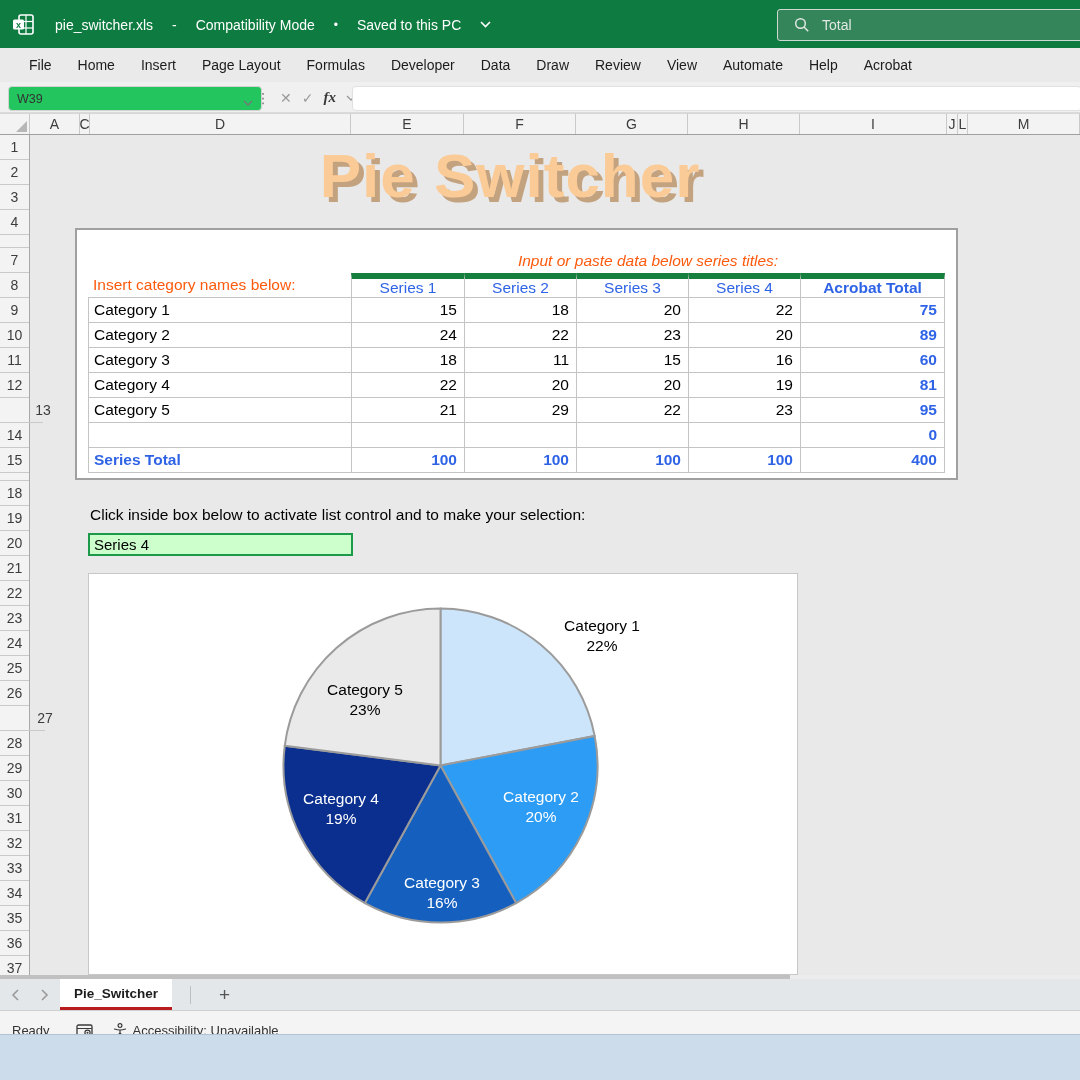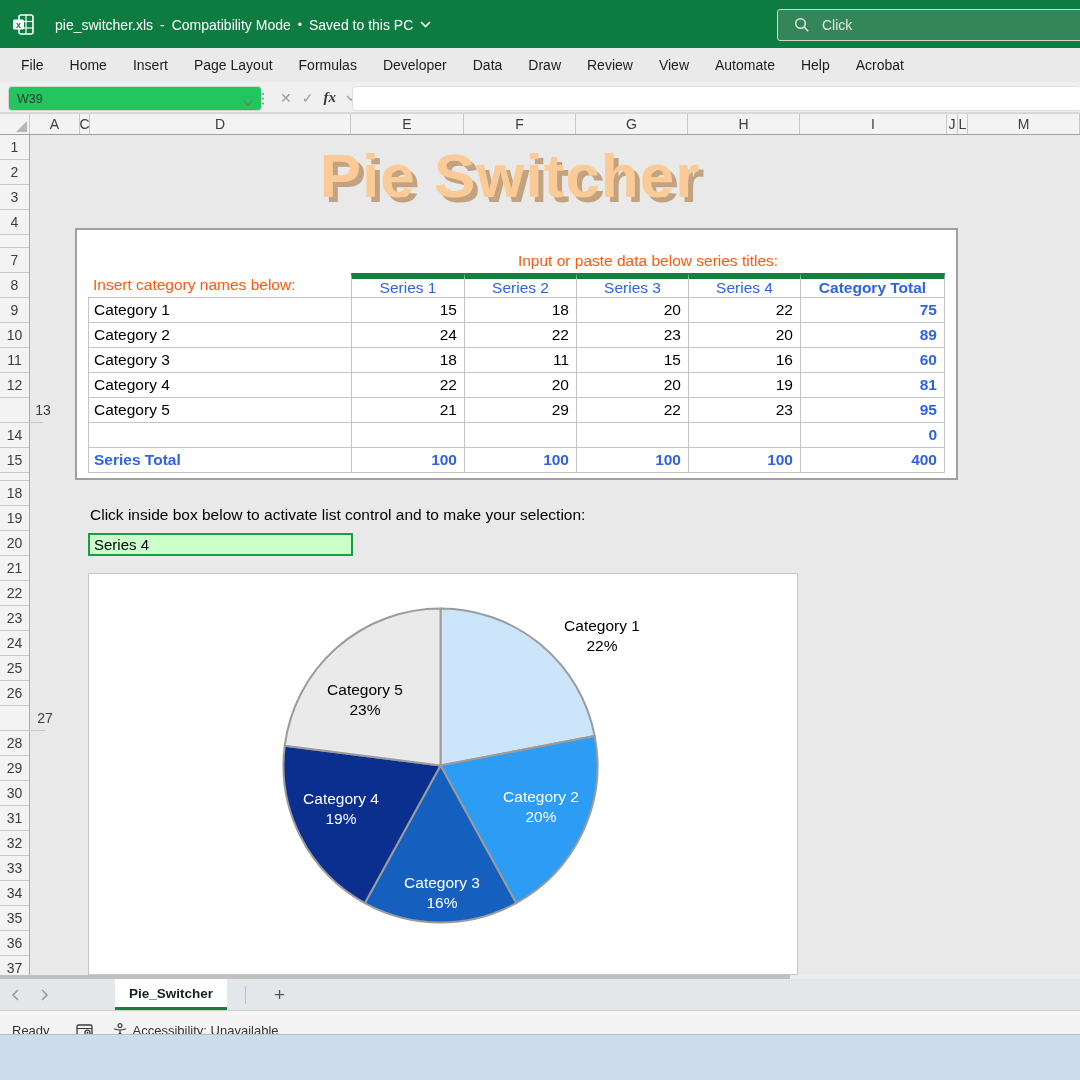--- a/index.html
+++ b/index.html
@@ -4,29 +4,29 @@
 <style>
   html,body{margin:0;padding:0;}
   body{width:1080px;height:1080px;position:relative;overflow:hidden;
        font-family:"Liberation Sans",sans-serif;background:#e9e9e9;}
   .abs{position:absolute;box-sizing:border-box;}
 
   
   .titlebar{left:0;top:0;width:1080px;height:48px;background:#0E7C41;display:flex;align-items:center;}
   .xl-icon{position:absolute;left:13px;top:14px;width:22px;height:21px;}
   .doc-title{position:absolute;left:55px;top:0;height:49px;display:flex;align-items:center;
-             color:#fff;font-size:14px;white-space:nowrap;gap:7px;}
+             color:#fff;font-size:14px;white-space:nowrap;gap:19px;}
   .doc-title .dot{font-size:12px;}
   .searchbox{position:absolute;left:777px;top:9px;width:303px;height:30px;background:#35855a;
              border:1px solid #cdd9d1;border-radius:3px;display:flex;align-items:center;
              color:#dfe8e2;font-size:14px;gap:12px;padding-left:16px;}
 
   
   .menubar{left:0;top:48px;width:1080px;height:34px;background:#eaeaea;display:flex;
-           align-items:center;padding-left:8px;}
+           align-items:center;padding-left:16px;}
   .menu-tab{padding:0 13px;height:100%;display:flex;align-items:center;font-size:14px;color:#1c1c1c;}
 
   
   .formularow{left:0;top:82px;width:1080px;height:31px;background:#f0f0f0;
               border-bottom:1px solid #dadada;}
   .namebox{position:absolute;left:8px;top:4px;width:244px;height:23px;background:#22c55e;
            border:1px solid #d2d2d2;border-radius:4px;display:flex;align-items:center;
            font-size:12.5px;color:#333;padding-left:8px;}
   .namebox .chev{position:absolute;right:8px;top:8px;}
   .fbtns{position:absolute;left:256px;top:0;height:31px;display:flex;align-items:center;gap:10px;
@@ -80,23 +80,23 @@
            font-size:15px;color:#000;}
 
   
   .chartbox{left:88px;top:438px;width:710px;height:402px;background:#fff;border:1px solid #c7c7c7;}
 
   
   .hscroll{left:0;top:975px;width:1080px;height:4px;background:#ececec;}
   .hscroll .thumb{position:absolute;left:0;top:0;width:790px;height:4px;background:#c0c0c0;}
   .tabbar{left:0;top:979px;width:1080px;height:31px;background:#e4e7ea;display:flex;align-items:center;}
   .navchev{width:30px;display:flex;justify-content:center;align-items:center;}
-  .sheettab{margin-left:55px;height:31px;background:#fff;display:flex;align-items:center;
+  .sheettab{height:31px;background:#fff;display:flex;align-items:center;
             justify-content:center;padding:0 14px;font-size:13.5px;font-weight:bold;color:#1d1d1d;
-            border-bottom:3px solid #15803d;box-sizing:border-box;}
+            border-bottom:3px solid #b91c1c;box-sizing:border-box;}
   .tabdiv{width:1px;height:18px;background:#bfbfbf;margin-left:18px;}
   .addsheet{margin-left:28px;font-size:19px;color:#555;}
   .statusbar{left:0;top:1010px;width:1080px;height:40px;background:#f4f4f4;border-top:1px solid #cfcfcf;
              display:flex;align-items:center;font-size:13px;color:#333;}
   .statusbar .ready{margin-left:12px;}
   .sb-icon{margin-left:26px;display:flex;align-items:center;}
   .sb-acc-text{margin-left:6px;}
   .bottomstrip{left:0;top:1034px;width:1080px;height:46px;background:#ccdcea;border-top:1px solid #b2c2cf;}
 </style>
 </head>
@@ -121,21 +121,21 @@
     <span>Saved to this PC</span>
     <svg width="11" height="7" viewBox="0 0 11 7">
         <polyline points="1,1 5.5,5.5 10,1" fill="none" stroke="#fff" stroke-width="1.6"></polyline>
       </svg>
   </div>
   <div class="searchbox">
     <svg width="16" height="16" viewBox="0 0 16 16">
       <circle cx="6.5" cy="6.5" r="4.8" fill="none" stroke="#dfe8e2" stroke-width="1.5"></circle>
       <line x1="10.2" y1="10.2" x2="14.2" y2="14.2" stroke="#dfe8e2" stroke-width="1.5"></line>
     </svg>
-    <span>Click</span>
+    <span>Total</span>
   </div>
 </div>
 
 <div class="abs menubar" id="menubar">
     <div class="menu-tab">File</div>
     <div class="menu-tab">Home</div>
     <div class="menu-tab">Insert</div>
     <div class="menu-tab">Page Layout</div>
     <div class="menu-tab">Formulas</div>
     <div class="menu-tab">Developer</div>
@@ -221,27 +221,27 @@
       <div class="rh-cell" style="height: 25px;">35</div>
       <div class="rh-cell" style="height: 25px;">36</div>
       <div class="rh-cell" style="height: 25px;">37</div>
     </div>
 
   <div class="abs wordart">Pie Switcher</div>
 
   <div class="abs tablebox">
     <div id="table-grid">
         <div class="tc"></div>
-        <div class="tc ctr orange" style="grid-column: 2 / 7; font-size: 15.5px;">Input or paste data below series titles:</div>
+        <div class="tc ctr orange" style="grid-column: 2 / 7; font-size: 15.5px; font-style: italic;">Input or paste data below series titles:</div>
         <div class="tc left orange bb">Insert category names below:</div>
         <div class="tc ctr blue bt bl bb">Series 1</div>
         <div class="tc ctr blue bt bl bb">Series 2</div>
         <div class="tc ctr blue bt bl bb">Series 3</div>
         <div class="tc ctr blue bt bl bb">Series 4</div>
-        <div class="tc ctr blue b bt bl bb br">Category Total</div>
+        <div class="tc ctr blue b bt bl bb br">Acrobat Total</div>
         <div class="tc left bl bb">Category 1</div>
         <div class="tc num bl bb">15</div>
         <div class="tc num bl bb">18</div>
         <div class="tc num bl bb">20</div>
         <div class="tc num bl bb">22</div>
         <div class="tc num blue b bl bb br">75</div>
         <div class="tc left bl bb">Category 2</div>
         <div class="tc num bl bb">24</div>
         <div class="tc num bl bb">22</div>
         <div class="tc num bl bb">23</div>

